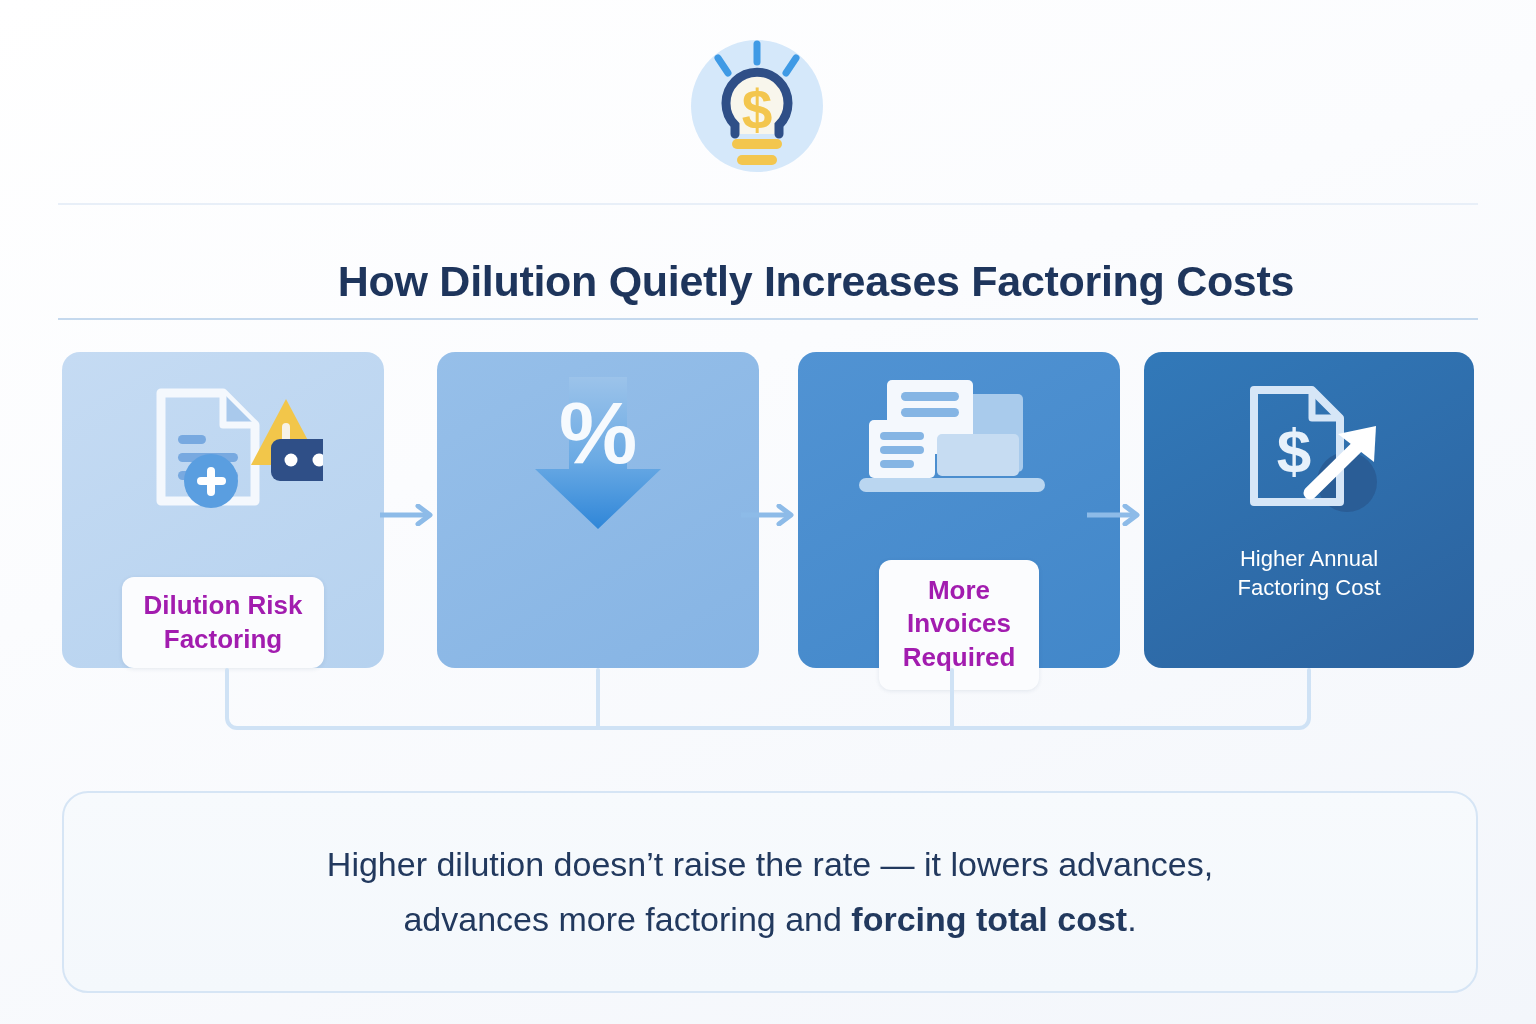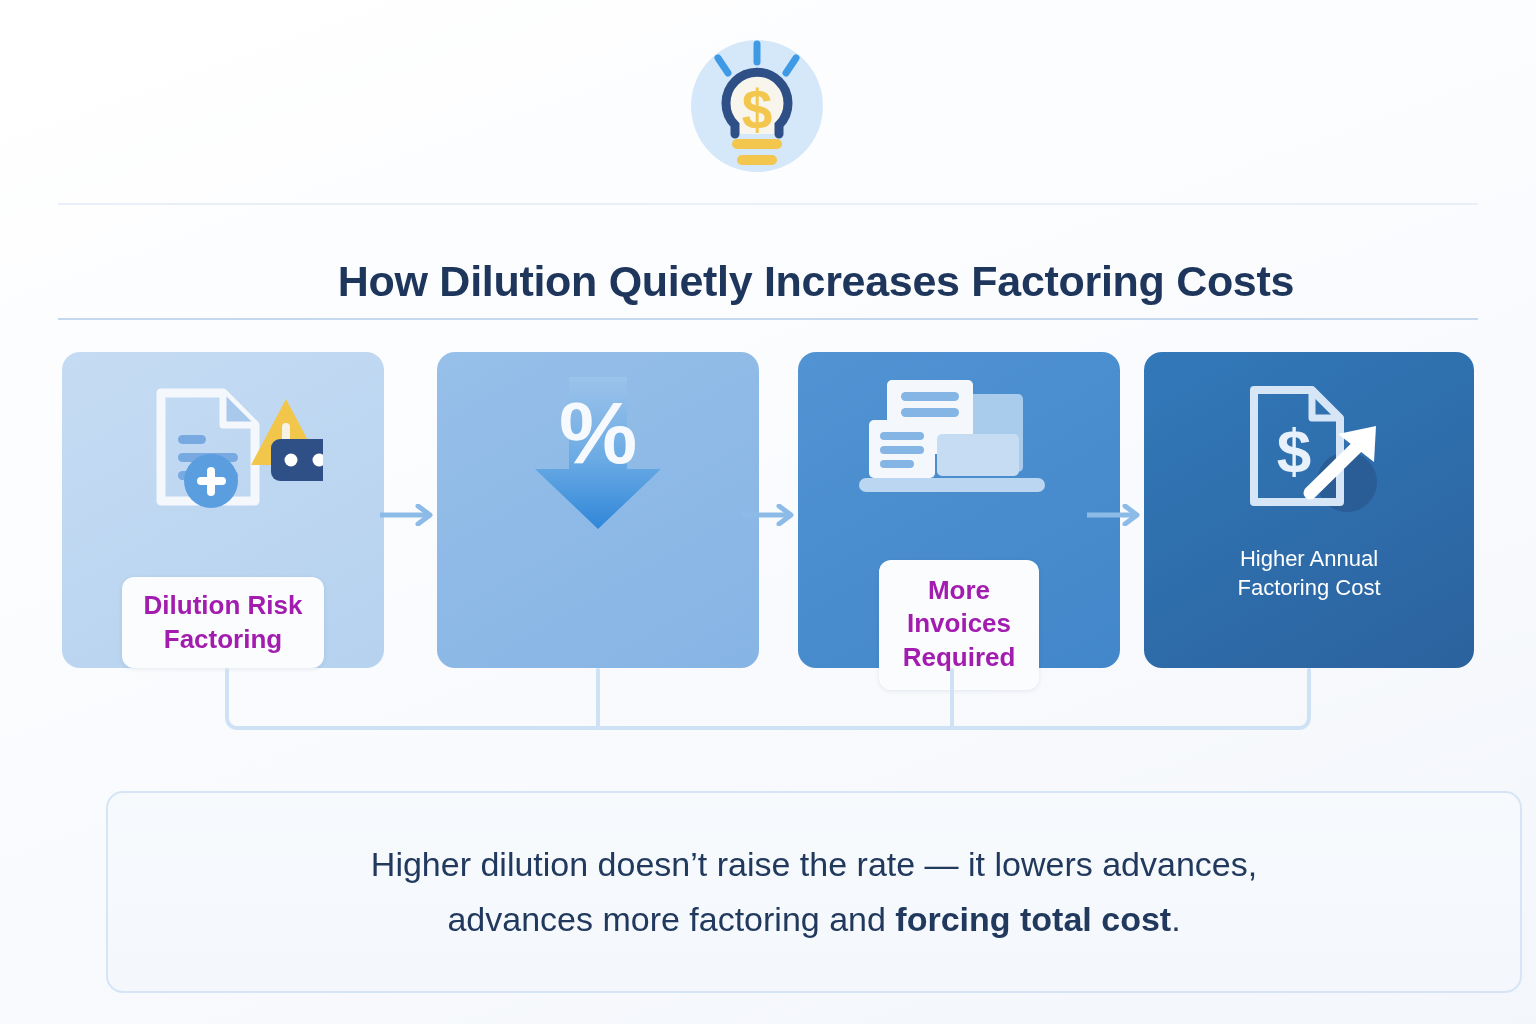--- a/index.html
+++ b/index.html
@@ -140,26 +140,25 @@
   
   .bracket { position: absolute; left: 62px; top: 668px; width: 1412px; height: 80px; }
 
   
   .summary {
     position: absolute;
     left: 62px; top: 791px;
     width: 1412px;
     height: 198px;
     border: 2px solid #d6e5f5;
-    border-radius: 17px;
+    border-radius: 26px;
     background: linear-gradient(180deg, #f7fafd 0%, #f4f8fc 100%);
     display: flex;
     align-items: center;
     justify-content: center;
-    margin-left: 44px;
   }
   .summary-text {
     text-align: center;
     font-size: 34px;
     color: #22395e;
     line-height: 1.62;
     max-width: 1180px;
   }
   .summary-text b { font-weight: bold; }
 </style>

